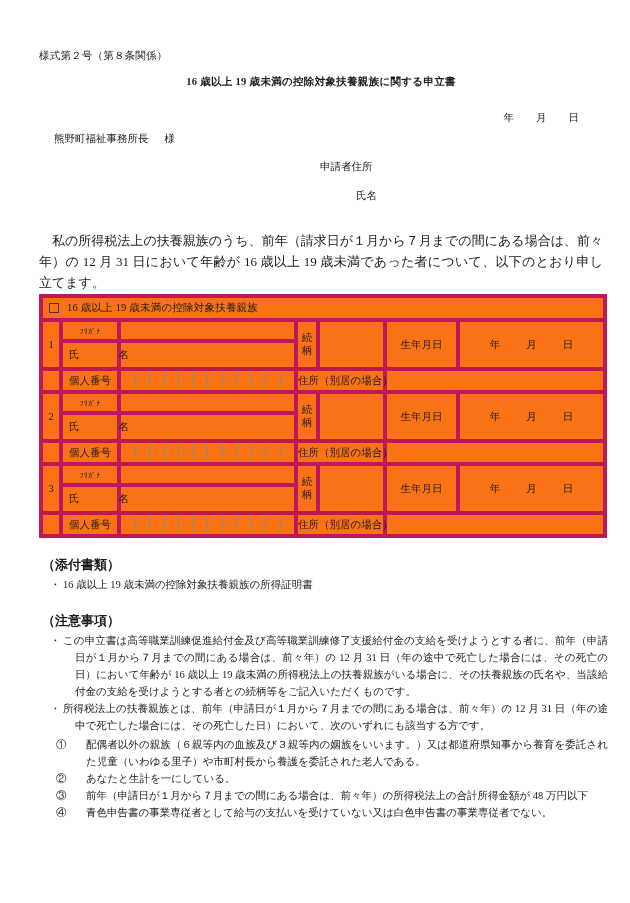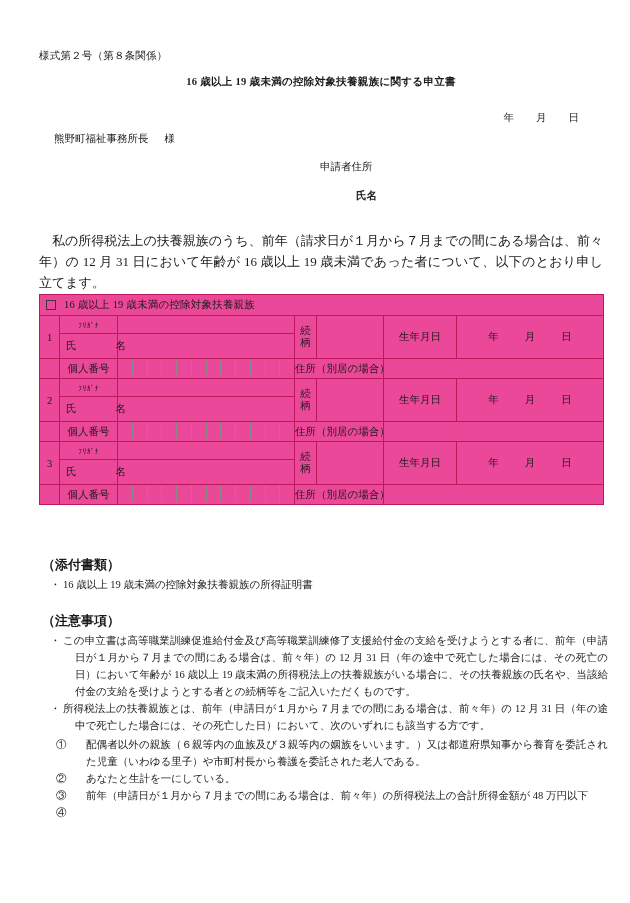--- a/index.html
+++ b/index.html
@@ -69,21 +69,20 @@
     top: 160px;
     font-size: 10.5px;
     white-space: nowrap;
   }
   .applicant-name {
     position: absolute;
     left: 350px;
     top: 189px;
     font-size: 10.5px;
     white-space: nowrap;
-    font-weight: bold;
   }
 
   
   .statement {
     position: absolute;
     left: 33px;
     top: 230px;
     width: 564px;
     font-size: 13px;
     line-height: 21px;
@@ -99,24 +98,24 @@
     top: 294px;
     width: 564px;
   }
   table.form {
     border-collapse: collapse;
     width: 564px;
     table-layout: fixed;
     font-size: 10px;
   }
   table.form td {
-    border: 1px solid #be185d;
+    border: 4px solid #be185d;
     padding: 0;
     vertical-align: middle;
-    background: #ec4899;
+    background: #f97316;
   }
   .hdr-cell {
     height: 20px;
     padding-left: 6px !important;
     white-space: nowrap;
     font-size: 10.5px;
     letter-spacing: 0.2px;
   }
   .chk {
     display: inline-block;
@@ -469,17 +468,18 @@
       <li>
         <span class="marker">②</span>
         <span>あなたと生計を一にしている。</span>
       </li>
       <li>
         <span class="marker">③</span>
         <span>前年（申請日が１月から７月までの間にある場合は、前々年）の所得税法上の合計所得金額が 48 万円以下</span>
       </li>
       <li>
         <span class="marker">④</span>
+        <span>青色申告書の事業専従者として給与の支払いを受けていない又は白色申告書の事業専従者でない。</span>
       </li>
     </ol>
   </div>
 
 </div>
 
 </body></html>

